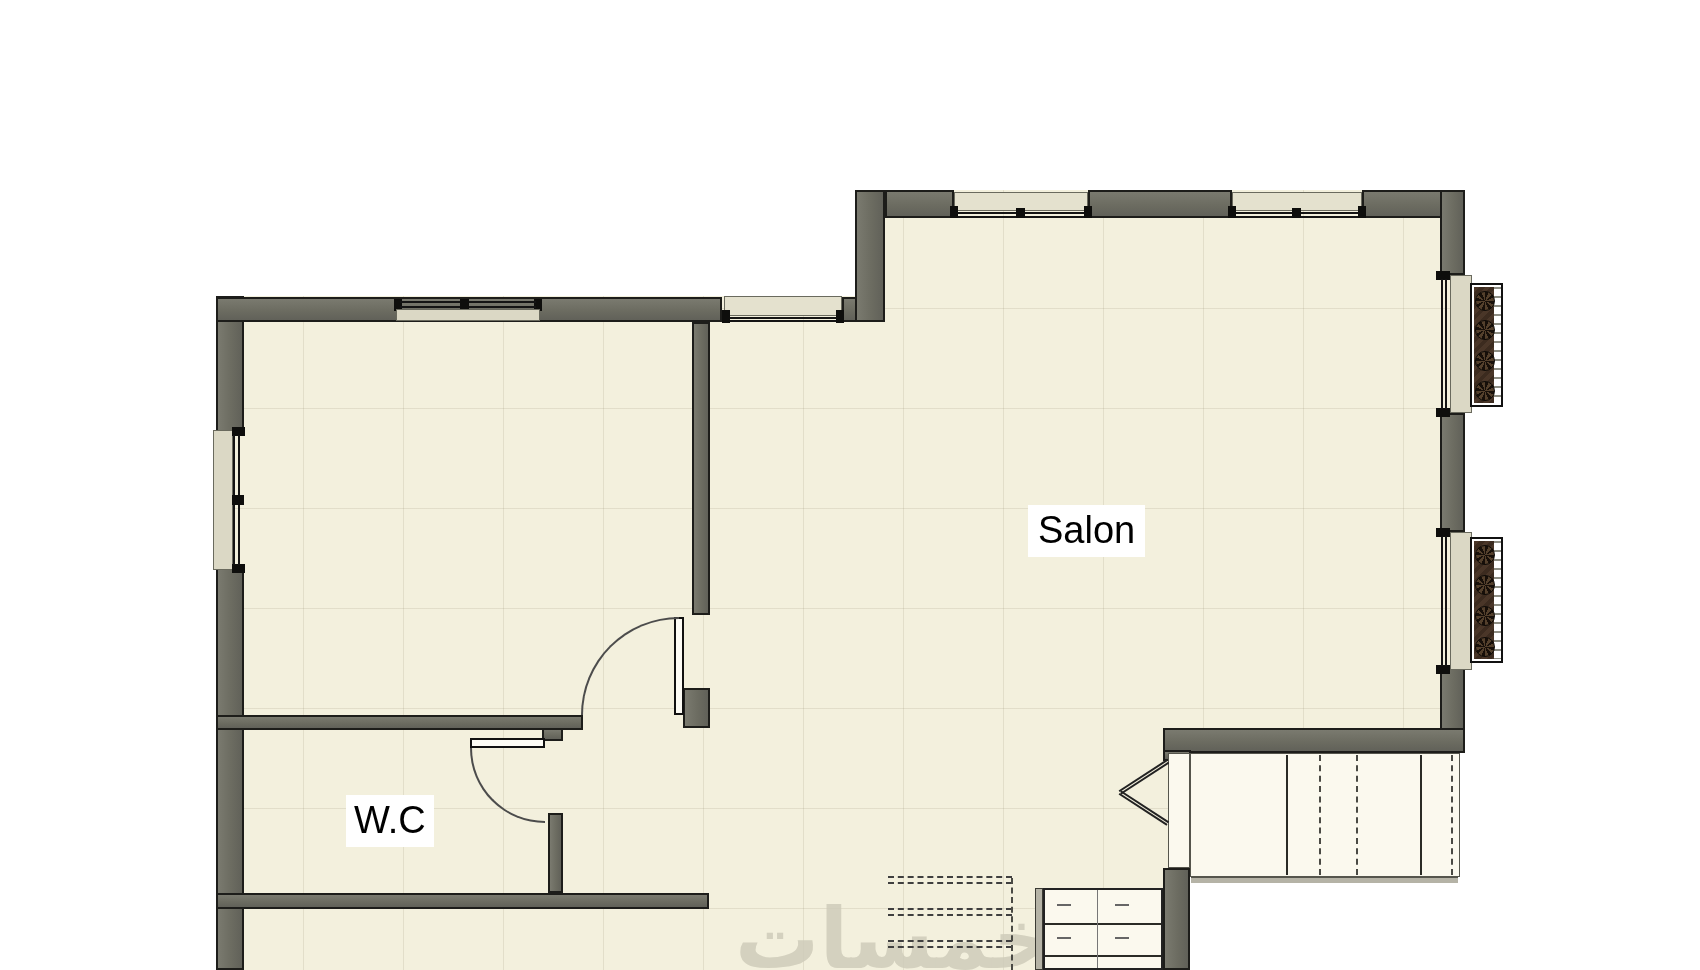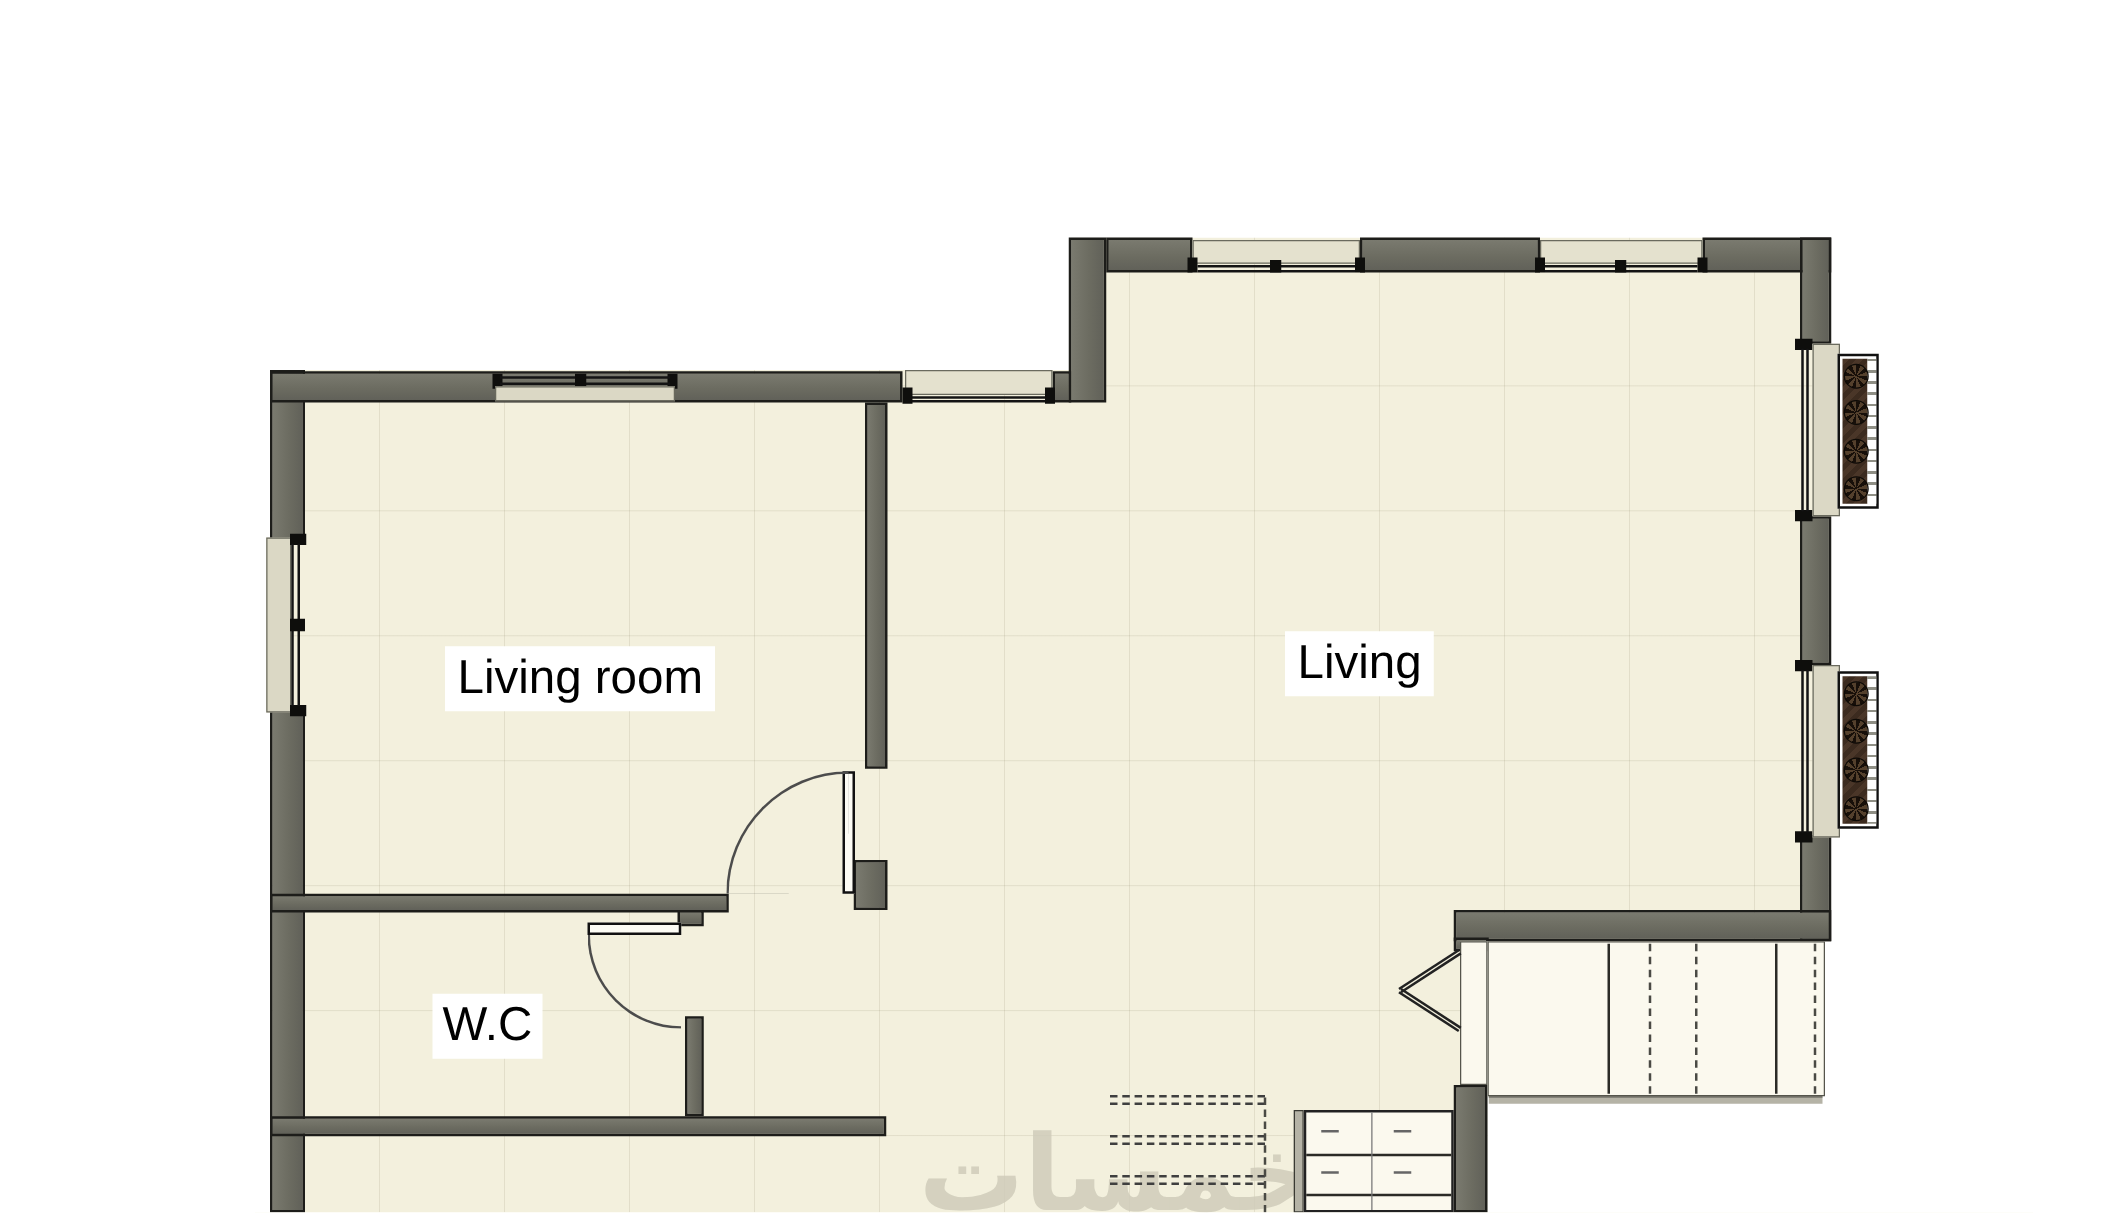--- a/index.html
+++ b/index.html
@@ -190,17 +190,16 @@
     <div class="abs stair-field" style="left:8px;top:0;width:120px;height:82px;border:2px solid #222;"></div>
     <div class="abs sline" style="left:10px;top:35px;width:116px;height:2px;"></div>
     <div class="abs sline" style="left:10px;top:67px;width:116px;height:2px;"></div>
     <div class="abs" style="left:62px;top:2px;width:1px;height:78px;background:#777;"></div>
     <div class="abs" style="left:22px;top:16px;width:14px;height:2px;background:#666;"></div>
     <div class="abs" style="left:80px;top:16px;width:14px;height:2px;background:#666;"></div>
     <div class="abs" style="left:22px;top:49px;width:14px;height:2px;background:#666;"></div>
     <div class="abs" style="left:80px;top:49px;width:14px;height:2px;background:#666;"></div>
   </div>
 
-  <div class="abs room-label" style="left:356px;top:517px;">Living room</div>
-  <div class="abs room-label" style="left:1028px;top:505px;">Living</div>
+  <div class="abs room-label" style="left:1028px;top:505px;">Salon</div>
   <div class="abs room-label" style="left:346px;top:795px;padding:4px 8px;">W.C</div>
 
 </div>
 
 </body></html>

